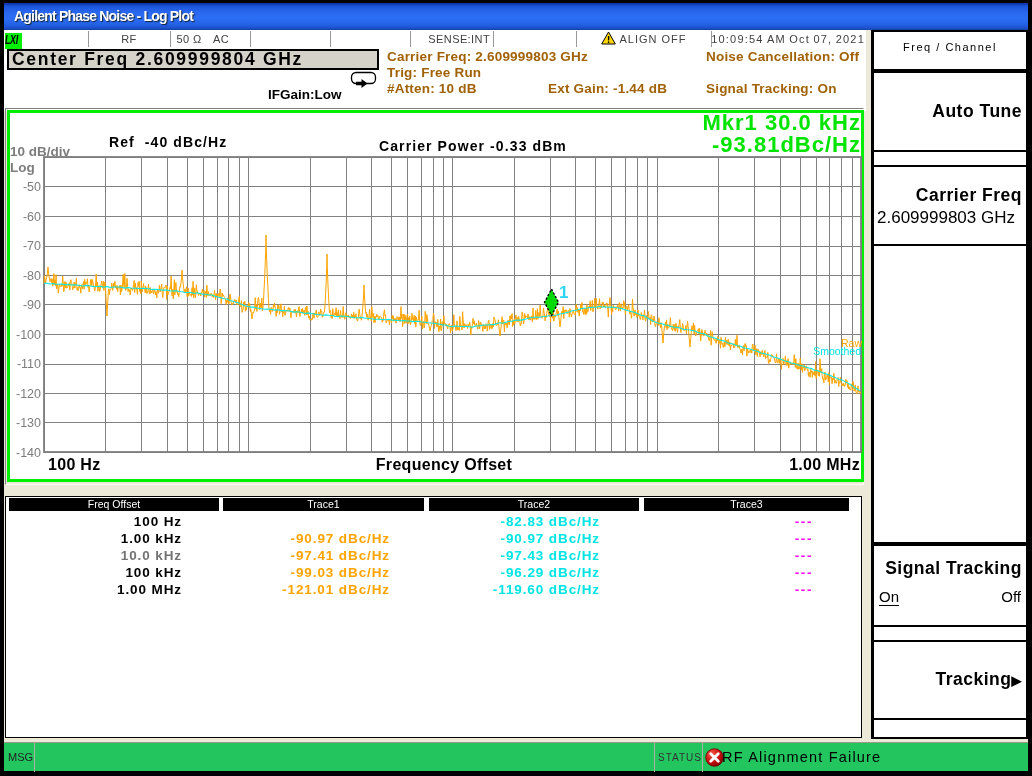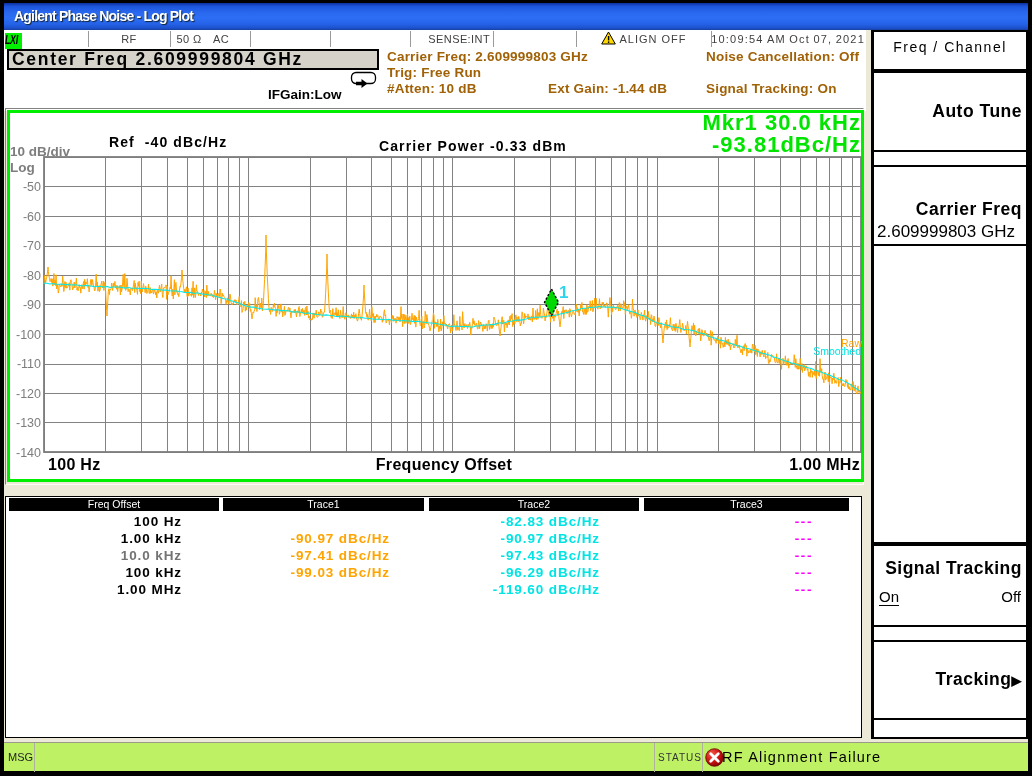--- a/index.html
+++ b/index.html
@@ -10,21 +10,21 @@
 #lxi{left:1px;top:3px;width:16.5px;height:15.5px;background:#00f000;color:#000;font-weight:bold;font-style:italic;font-size:13.5px;line-height:14.5px;overflow:hidden}
 #lxi span{display:inline-block;transform:scaleX(0.66);transform-origin:0 0;letter-spacing:-0.5px}
 .sep{width:1px;height:16px;background:#9a9a9a;top:1px}
 .st{top:1px;height:16px;line-height:17px;font-size:11px;color:#414141;letter-spacing:0.4px}
 #cfbox{left:3px;top:19px;width:372px;height:21px;background:#d5d2ca;border:2px solid #000;font-weight:bold;font-size:17.5px;line-height:17px;padding-left:3px;color:#000;letter-spacing:1.7px}
 .inf{font-weight:bold;font-size:13.5px;color:#a16207;height:16px;line-height:16px;letter-spacing:0.2px}
 #ifg{font-weight:bold;font-size:13.5px;color:#000}
 #tbl{left:1px;top:493px;width:857px;height:242px;background:#fff;border:1px solid #000}
 .hc{position:absolute;top:1px;height:13px;background:#000;color:#fff;font-size:10.5px;text-align:center;line-height:13.5px}
 .r{position:absolute;font-weight:bold;font-size:13.5px;height:17px;line-height:17px;text-align:right;letter-spacing:0.9px}
-#msgbar{left:0;top:739px;width:1024px;height:29px;background:#bef264;border-top:1px solid #9a9a8a}
+#msgbar{left:0;top:739px;width:1024px;height:29px;background:#22c55e;border-top:1px solid #9a9a8a}
 .bsep{position:absolute;top:0;width:1px;height:29px;background:#b0b0a0}
 #panel{left:867px;top:27px;width:157px;height:709px;background:#fff;border:2px solid #000;border-left:3px solid #000}
 .pbox{position:absolute;left:-3px;width:157px;background:#fff;border:2px solid #000;border-left:3px solid #000}
 .pbig{font-weight:bold;font-size:17.5px;text-align:right;padding-right:4px;letter-spacing:0.5px}
 #plot{position:absolute;left:-4px;top:-3px}
 .glab{font:bold 13.5px "Liberation Sans",sans-serif;fill:#7d7d7d}
 .ylab{font:12.5px "Liberation Sans",sans-serif;fill:#7d7d7d}
 .blab{font:bold 14px "Liberation Sans",sans-serif;fill:#000;letter-spacing:1.1px}
 .xlab{font:bold 16px "Liberation Sans",sans-serif;fill:#000;letter-spacing:0.3px}
 .slab{font:10.5px "Liberation Sans",sans-serif}
@@ -109,37 +109,38 @@
   <div class="hc" style="left:423px;width:210px">Trace2</div>
   <div class="hc" style="left:638px;width:205px">Trace3</div>
   <div class="r" style="left:0;top:15.5px;width:176px;color:#000">100 Hz</div>
   <div class="r" style="left:0;top:32.5px;width:176px;color:#000">1.00 kHz</div>
   <div class="r" style="left:0;top:49.5px;width:176px;color:#737373">10.0 kHz</div>
   <div class="r" style="left:0;top:66.5px;width:176px;color:#000">100 kHz</div>
   <div class="r" style="left:0;top:83.5px;width:176px;color:#000">1.00 MHz</div>
   <div class="r" style="left:0;top:32.5px;width:384px;color:#ffa400">-90.97 dBc/Hz</div>
   <div class="r" style="left:0;top:49.5px;width:384px;color:#ffa400">-97.41 dBc/Hz</div>
   <div class="r" style="left:0;top:66.5px;width:384px;color:#ffa400">-99.03 dBc/Hz</div>
+  <div class="r" style="left:0;top:83.5px;width:384px;color:#ffa400">-121.01 dBc/Hz</div>
   <div class="r" style="left:0;top:15.5px;width:594px;color:#00e4e4">-82.83 dBc/Hz</div>
   <div class="r" style="left:0;top:32.5px;width:594px;color:#00e4e4">-90.97 dBc/Hz</div>
   <div class="r" style="left:0;top:49.5px;width:594px;color:#00e4e4">-97.43 dBc/Hz</div>
   <div class="r" style="left:0;top:66.5px;width:594px;color:#00e4e4">-96.29 dBc/Hz</div>
   <div class="r" style="left:0;top:83.5px;width:594px;color:#00e4e4">-119.60 dBc/Hz</div>
   <div class="r" style="left:0;top:15.5px;width:807px;color:#ff00ff;letter-spacing:1.6px">---</div>
   <div class="r" style="left:0;top:32.5px;width:807px;color:#ff00ff;letter-spacing:1.6px">---</div>
   <div class="r" style="left:0;top:49.5px;width:807px;color:#ff00ff;letter-spacing:1.6px">---</div>
   <div class="r" style="left:0;top:66.5px;width:807px;color:#ff00ff;letter-spacing:1.6px">---</div>
   <div class="r" style="left:0;top:83.5px;width:807px;color:#ff00ff;letter-spacing:1.6px">---</div>
 </div>
 
 <div class="abs" id="panel">
-  <div class="pbox" style="top:-2px;height:41px;font-size:14px;letter-spacing:1.5px;text-align:center;line-height:31px">Freq / Channel</div>
+  <div class="pbox" style="top:-2px;height:41px;font-size:11px;letter-spacing:1.5px;text-align:center;line-height:31px">Freq / Channel</div>
   <div class="pbox pbig" style="top:39px;height:81px;line-height:76px">Auto Tune</div>
   <div class="pbox" style="top:133px;height:81px">
-     <div class="pbig" style="margin-top:32px">Carrier Freq</div>
+     <div class="pbig" style="margin-top:18px">Carrier Freq</div>
      <div style="font-size:17px;text-align:right;padding-right:11px;margin-top:2px">2.609999803 GHz</div>
   </div>
   <div class="pbox" style="top:212px;height:300px"></div>
   <div class="pbox" style="top:512px;height:83px">
      <div class="pbig" style="margin-top:12px">Signal Tracking</div>
      <div style="font-size:15px;margin-top:9px;padding:0 5px 0 5px"><span style="border-bottom:1.5px solid #000">On</span><span style="float:right">Off</span></div>
   </div>
   <div class="pbox pbig" style="top:608px;height:80px;line-height:74px">Tracking<span style="font-size:13px">▶</span></div>
 </div>
 

